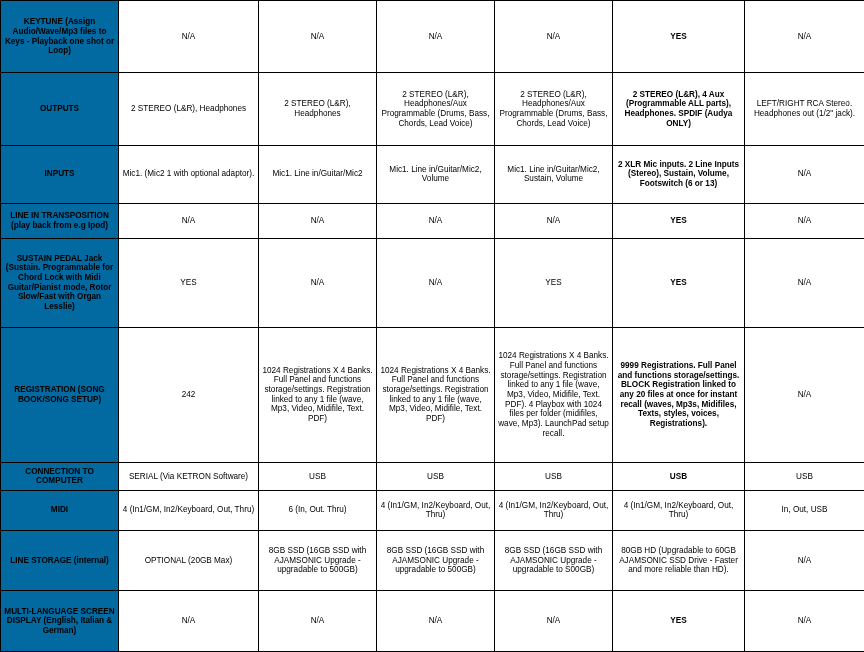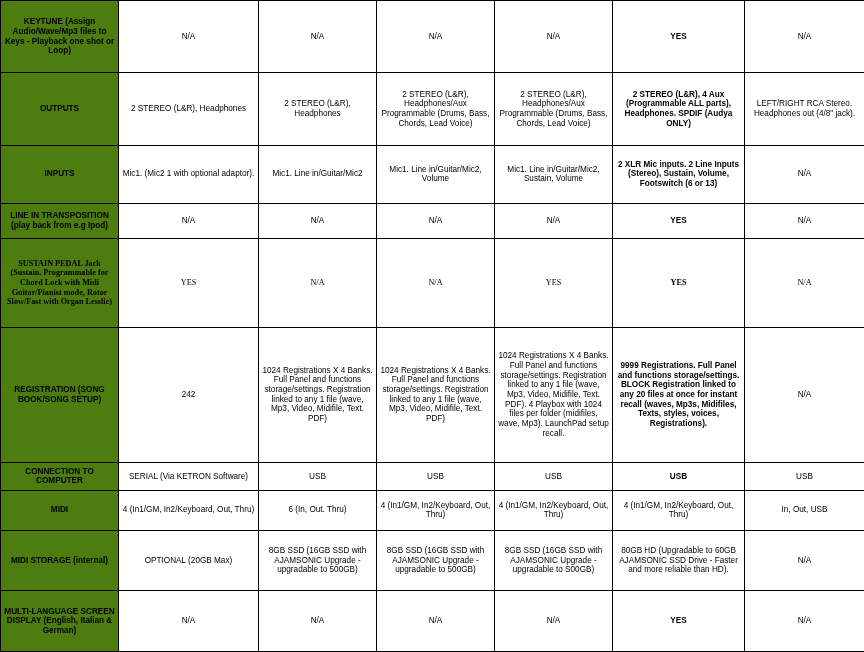--- a/index.html
+++ b/index.html
@@ -28,21 +28,21 @@
     vertical-align: middle;
     text-align: center;
     font-size: 8.2px;
     line-height: 1.18;
     padding: 1px 3px;
     color: #000000;
     word-wrap: break-word;
     overflow: hidden;
   }
   td.rowhead {
-    background: #4d7c0f;
+    background: #0369a1;
     font-weight: bold;
     font-size: 8.3px;
     line-height: 1.2;
     text-align: center;
   }
   td.blue {
     color: #0000ff;
     font-weight: bold;
   }
   
@@ -78,41 +78,41 @@
           <td class="blue">YES</td>
           <td class="plain">N/A</td>
         </tr>
         <tr style="height: 62px;">
           <td class="rowhead">OUTPUTS</td>
           <td class="plain">2 STEREO (L&amp;R), Headphones</td>
           <td class="plain">2 STEREO (L&amp;R), Headphones</td>
           <td class="plain">2 STEREO (L&amp;R), Headphones/Aux Programmable (Drums, Bass, Chords, Lead Voice)</td>
           <td class="plain">2 STEREO (L&amp;R), Headphones/Aux Programmable (Drums, Bass, Chords, Lead Voice)</td>
           <td class="blue">2 STEREO (L&amp;R), 4 Aux (Programmable ALL parts), Headphones. SPDIF (Audya ONLY)</td>
-          <td class="plain">LEFT/RIGHT RCA Stereo. Headphones out (4/8" jack).</td>
+          <td class="plain">LEFT/RIGHT RCA Stereo. Headphones out (1/2" jack).</td>
         </tr>
         <tr style="height: 50px;">
           <td class="rowhead">INPUTS</td>
           <td class="plain">Mic1. (Mic2 1 with optional adaptor).</td>
           <td class="plain">Mic1. Line in/Guitar/Mic2</td>
           <td class="plain">Mic1. Line in/Guitar/Mic2, Volume</td>
           <td class="plain">Mic1. Line in/Guitar/Mic2, Sustain, Volume</td>
           <td class="blue">2 XLR Mic inputs. 2 Line Inputs (Stereo), Sustain, Volume, Footswitch (6 or 13)</td>
           <td class="plain">N/A</td>
         </tr>
         <tr style="height: 30px;">
           <td class="rowhead">LINE IN TRANSPOSITION (play back from e.g Ipod)</td>
           <td class="plain">N/A</td>
           <td class="plain">N/A</td>
           <td class="plain">N/A</td>
           <td class="plain">N/A</td>
           <td class="blue">YES</td>
           <td class="plain">N/A</td>
         </tr>
-        <tr style="height: 76px; font-family: Liberation Serif, serif;">
+        <tr style="height: 76px;">
           <td class="rowhead">SUSTAIN PEDAL Jack (Sustain. Programmable for Chord Lock with Midi Guitar/Pianist mode, Rotor Slow/Fast with Organ Lesslie)</td>
           <td class="plain">YES</td>
           <td class="plain">N/A</td>
           <td class="plain">N/A</td>
           <td class="plain">YES</td>
           <td class="blue">YES</td>
           <td class="plain">N/A</td>
         </tr>
         <tr style="height: 116px;">
           <td class="rowhead">REGISTRATION (SONG BOOK/SONG SETUP)</td>
@@ -135,21 +135,21 @@
         <tr style="height: 34px;">
           <td class="rowhead">MIDI</td>
           <td class="plain">4 (In1/GM, In2/Keyboard, Out, Thru)</td>
           <td class="plain">6 (In, Out. Thru)</td>
           <td class="plain">4 (In1/GM, In2/Keyboard, Out, Thru)</td>
           <td class="plain">4 (In1/GM, In2/Keyboard, Out, Thru)</td>
           <td class="plain">4 (In1/GM, In2/Keyboard, Out, Thru)</td>
           <td class="plain">In, Out, USB</td>
         </tr>
         <tr style="height: 52px;">
-          <td class="rowhead">MIDI STORAGE (internal)</td>
+          <td class="rowhead">LINE STORAGE (internal)</td>
           <td class="plain">OPTIONAL (20GB Max)</td>
           <td class="plain">8GB SSD (16GB SSD with AJAMSONIC Upgrade - upgradable to 500GB)</td>
           <td class="plain">8GB SSD (16GB SSD with AJAMSONIC Upgrade - upgradable to 500GB)</td>
           <td class="plain">8GB SSD (16GB SSD with AJAMSONIC Upgrade - upgradable to S00GB)</td>
           <td class="plain">80GB HD (Upgradable to 60GB AJAMSONIC SSD Drive - Faster and more reliable than HD).</td>
           <td class="plain">N/A</td>
         </tr>
         <tr style="height: 52px; padding-left: 8px;">
           <td class="rowhead">MULTI-LANGUAGE SCREEN DISPLAY (English, Italian &amp; German)</td>
           <td class="plain">N/A</td>

